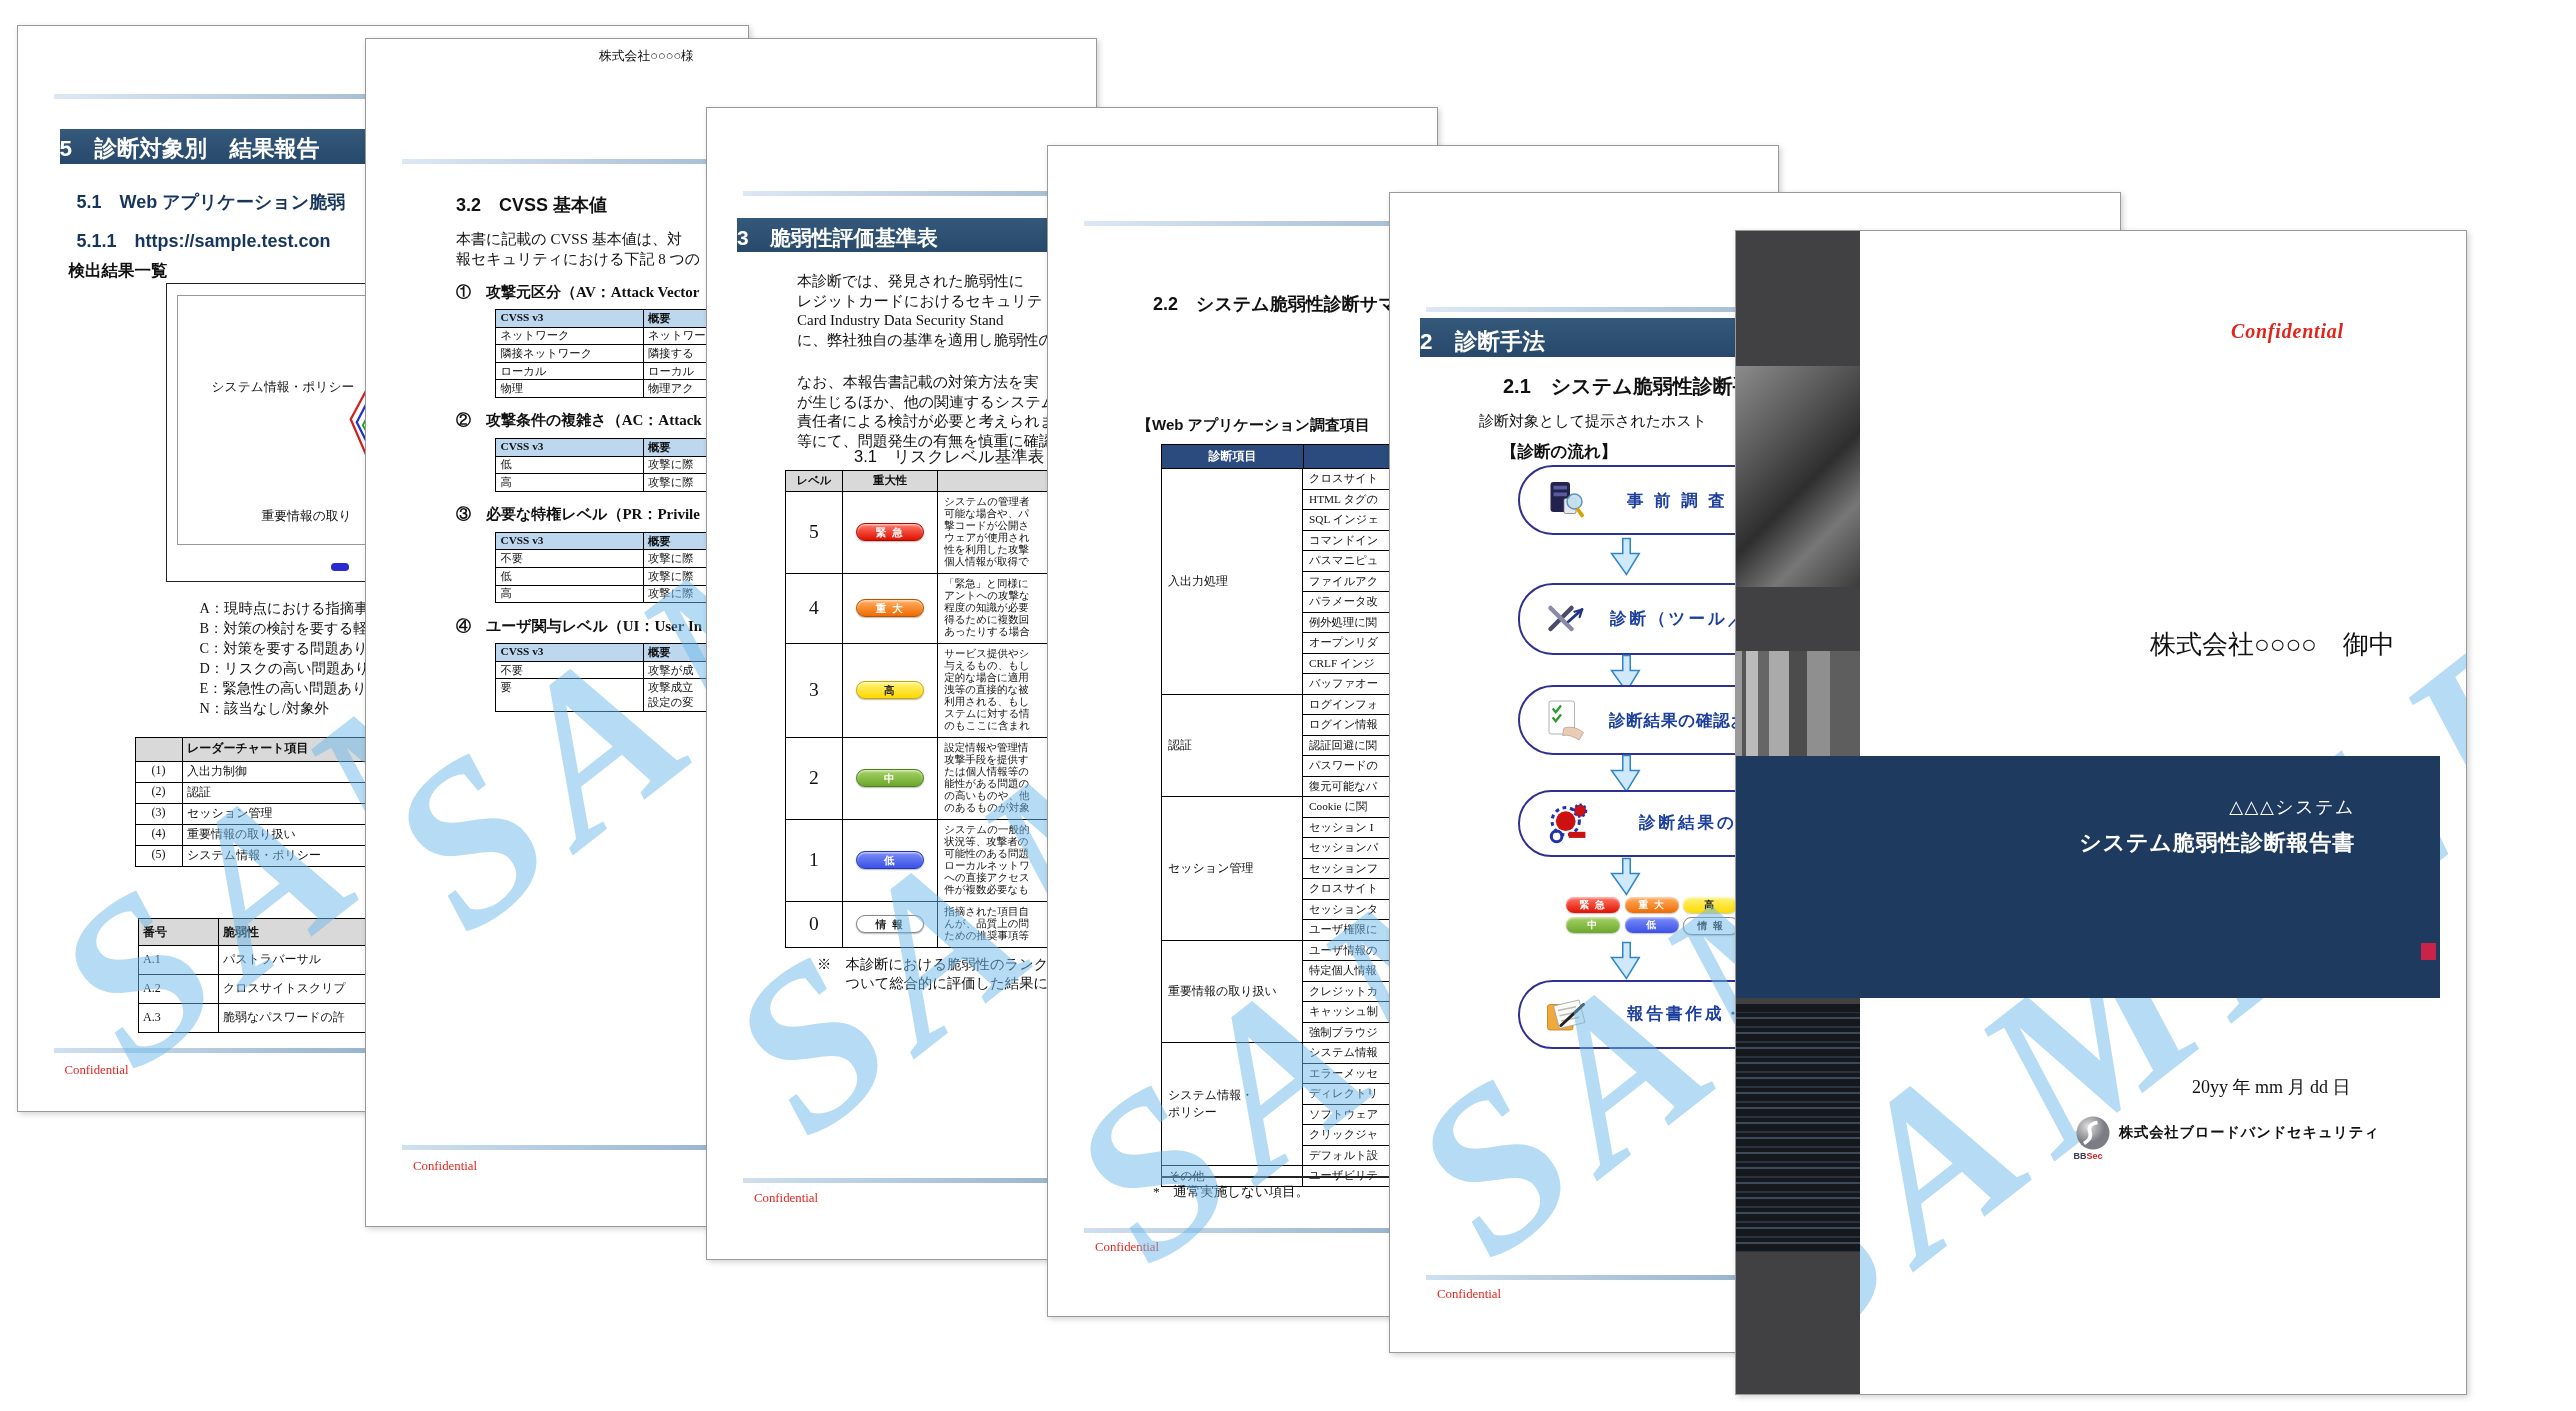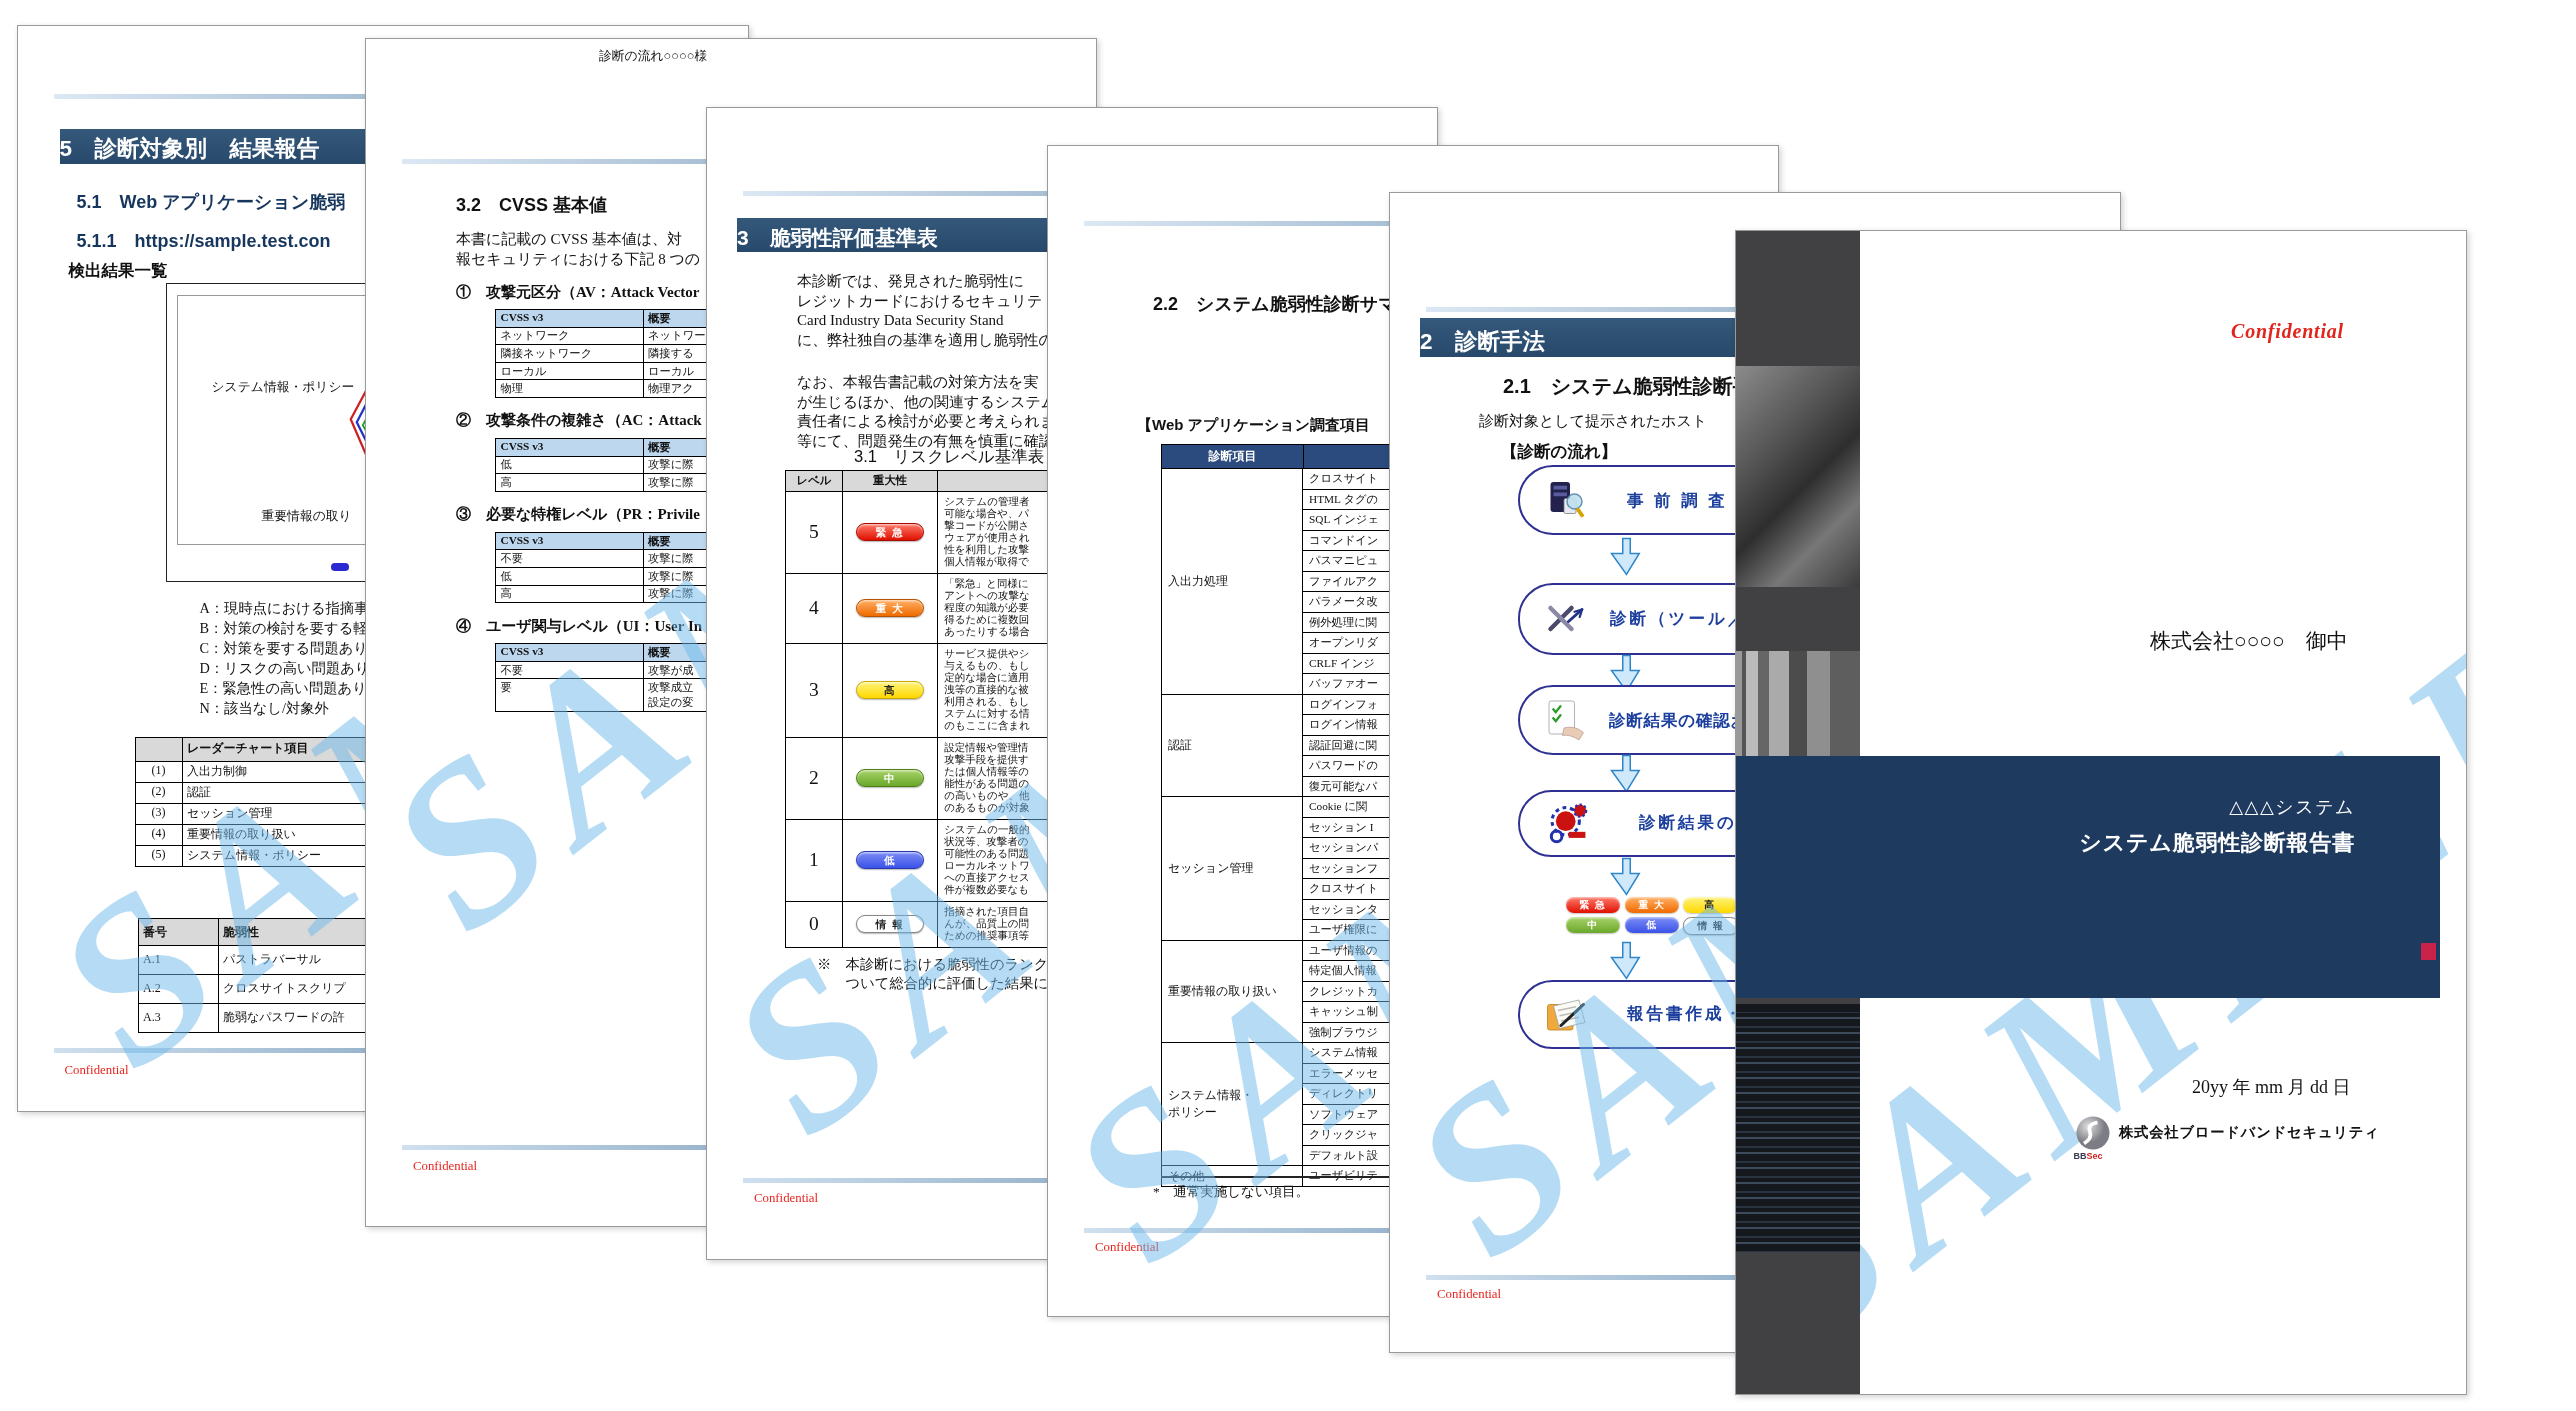--- a/index.html
+++ b/index.html
@@ -177,21 +177,21 @@
         </div>
 
     </div>
 
     <div class="frule" style="left:36px;top:1022px;width:661px"></div>
     <div class="conf" style="left:47px;top:1037px">Confidential</div>
     <div class="wm" style="left:0;top:901px">SAMPLE</div>
   </div>
 
   <div class="page" style="left:365px;top:38px;width:730px;height:1187px;z-index:20">
-    <div class="abs nowrap" style="left:233px;top:9px;font-size:12.8px">診断の流れ○○○○様</div>
+    <div class="abs nowrap" style="left:233px;top:9px;font-size:12.8px">株式会社○○○○様</div>
     <div class="hrule" style="left:36px;top:120px;width:661px"></div>
     <div class="abs" style="left:90px;top:154px;width:600px">
       <div class="sans nowrap" style="font-size:18px;font-weight:bold">3.2　CVSS 基本値</div>
       <div class="pre" style="font-size:15px;line-height:20px;margin-top:12px">本書に記載の CVSS 基本値は、対
 報セキュリティにおける下記 8 つの</div>
       <div style="margin-top:4.5px">
 
           <div>
             <div class="p2sec-title">①　攻撃元区分（AV：Attack Vector</div>
             <div class="cvtable">
@@ -633,21 +633,21 @@
   <div class="page" style="left:1735px;top:230px;width:730px;height:1163px;z-index:60">
     <div class="wm wm-under" style="left:-45px;top:976px">SAMPLE</div>
 
     <div class="cover-strip"></div>
     <div class="photo photo-laptop" style="top:135px;height:221px"></div>
     <div class="photo photo-office" style="top:420px;height:105px"></div>
     <div class="photo photo-code" style="top:773px;height:248px"></div>
 
     <div class="abs z5 nowrap" style="left:495px;top:89px;font-size:20px;font-weight:bold;font-style:italic;color:#e1251b;letter-spacing:0.8px">Confidential</div>
 
-    <div class="abs z5 sans nowrap" style="left:414px;top:396px;font-size:21px;color:#111">株式会社○○○○　御中</div>
+    <div class="abs z5 sans nowrap" style="left:414px;top:396px;font-size:26px;color:#111">株式会社○○○○　御中</div>
 
     <div class="cover-band">
       <div class="abs sans" style="left:300px;top:39px;width:319px;text-align:right;color:#fff">
         <div style="font-size:18px;letter-spacing:1.5px">△△△システム</div>
         <div style="font-size:22px;font-weight:bold;margin-top:9px;letter-spacing:0.8px">システム脆弱性診断報告書</div>
       </div>
       <div class="abs" style="left:685px;top:187px;width:15px;height:16.5px;background:#c9234a"></div>
     </div>
 
     <div class="abs z5 nowrap" style="left:456px;top:844px;font-size:18px;color:#111">20yy 年 mm 月 dd 日</div>

